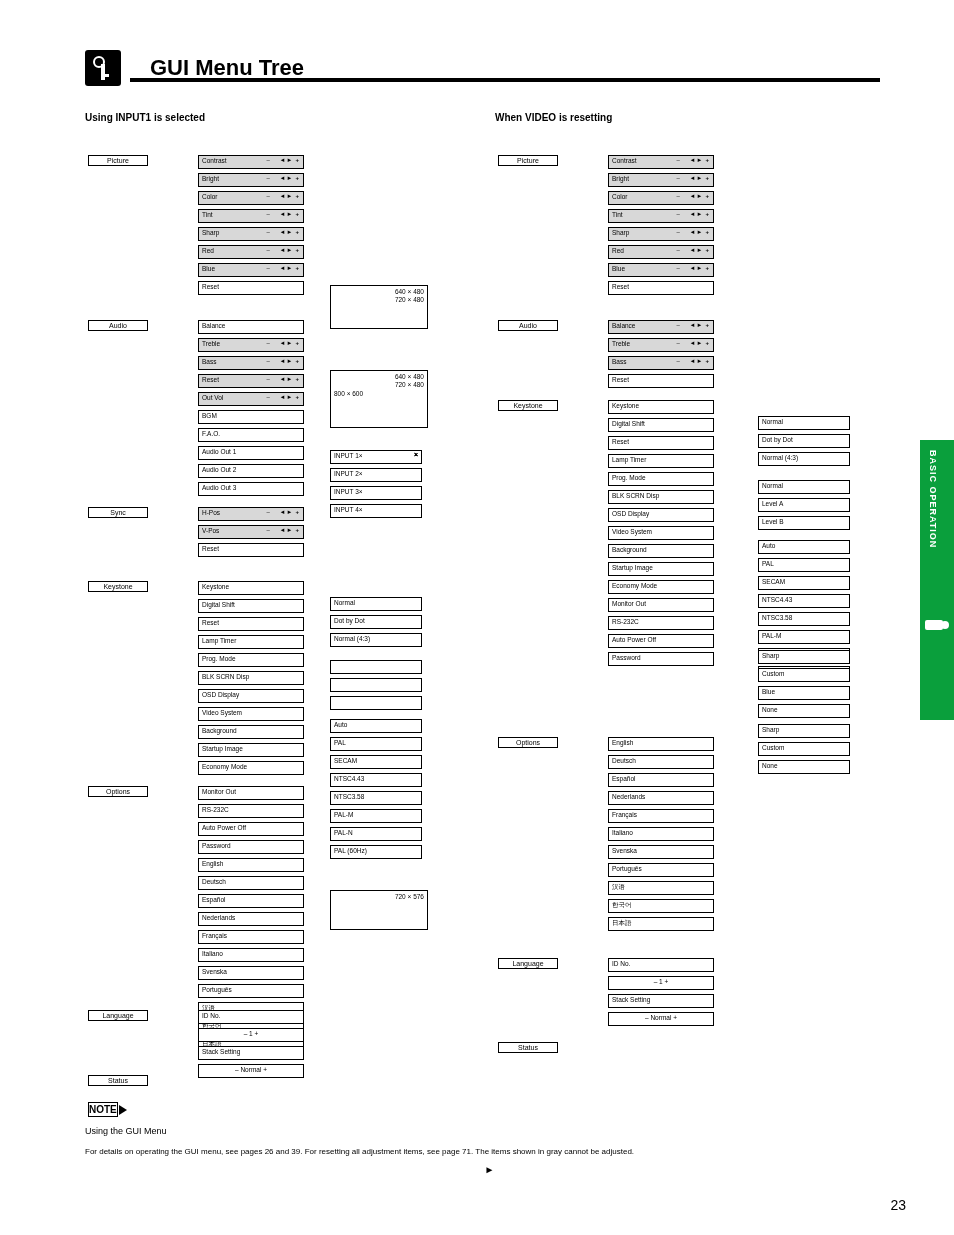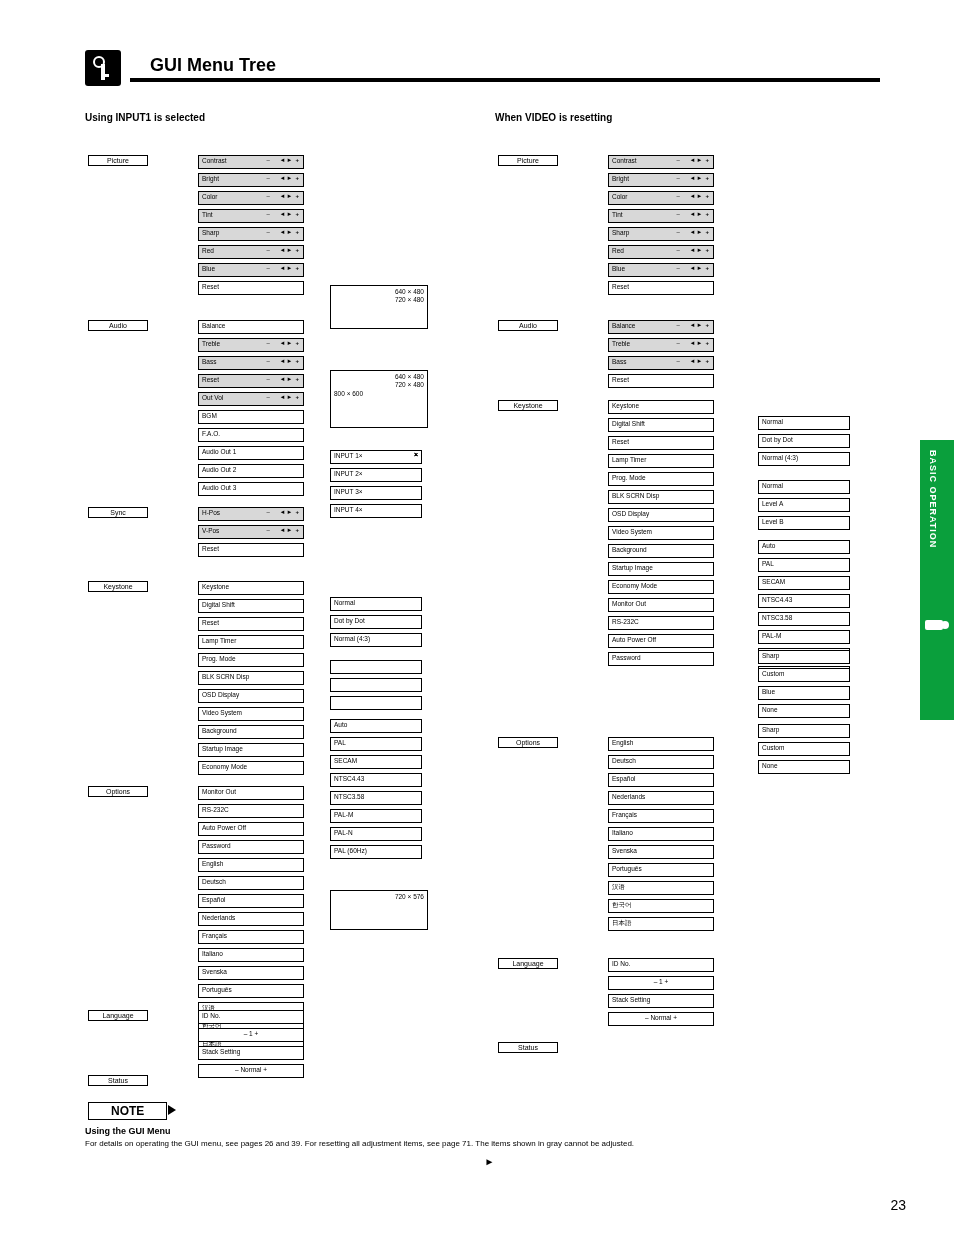--- a/index.html
+++ b/index.html
@@ -1,41 +1,41 @@
 <!DOCTYPE html>
 <html><head>
 <meta charset="utf-8">
 <style>
 body{margin:0;padding:0;font-family:Arial,Helvetica,sans-serif;font-size:7px;background:#fff;color:#000;width:954px;position:relative}
 .page{position:relative;width:954px;height:1235px}
 .icon-top{position:absolute;left:85px;top:50px;width:36px;height:36px;background:#000;border-radius:3px}
 .icon-top svg{width:100%;height:100%}
 .rule{position:absolute;left:130px;top:78px;width:750px;height:4px;background:#000}
-.title{position:absolute;left:150px;top:55px;font-size:18px;font-weight:bold}
+.title{position:absolute;left:150px;top:55px;font-size:22px;font-weight:bold}
 .cat{border:1px solid #000;padding:1px 3px;background:#fff;width:52px;text-align:center;font-size:7px}
 .item{border:1px solid #000;padding:1px 3px;background:#fff;width:98px;height:10px;font-size:6.5px;white-space:nowrap;overflow:hidden;position:relative}
 .item.sh{background:#d8d8d8}
 .sub{border:1px solid #000;padding:1px 3px;background:#fff;width:84px;height:10px;font-size:6.5px;white-space:nowrap;overflow:hidden}
 .pbox{border:1px solid #000;padding:2px 3px;background:#fff;font-size:6.5px;line-height:1.3}
 .col{position:absolute}
 .sp{display:flex;flex-direction:column;gap:4px}
 .arr{position:absolute;right:3px;top:1px;font-size:6px;letter-spacing:1px}
 .arr::before{content:"– ";margin-right:6px}
 .arr::after{content:"+";margin-left:2px;font-weight:bold}
-.note-label{position:absolute;left:88px;top:1102px;border:1px solid #000;padding:1px 22px;font-size:12px;font-weight:bold;background:#fff}
+.note-label{position:absolute;left:88px;top:1102px;border:1px solid #000;padding:1px 0;font-size:10px;font-weight:bold;background:#fff}
 .note-label::after{content:"";position:absolute;right:-10px;top:2px;border-left:8px solid #000;border-top:5px solid transparent;border-bottom:5px solid transparent}
 .greentab{position:absolute;right:0;top:440px;width:34px;height:280px;background:#0a9f3c}
 .greentab .g-icon{position:absolute;top:170px;left:3px;width:28px;height:28px}
 .greentab .g-text{position:absolute;top:10px;left:8px;writing-mode:vertical-rl;color:#fff;font-size:9px;font-weight:bold;letter-spacing:1px}
 .pgnum{position:absolute;right:48px;bottom:22px;font-size:14px}
 .headers{position:absolute;left:85px;top:112px;right:60px;font-size:10px;font-weight:bold}
 .hdr-left{position:absolute;left:0}
 .hdr-right{position:absolute;left:410px}
 .foot{position:absolute;left:85px;top:1125px;right:60px;font-size:8px;line-height:1.4}
-.foot .hdr{font-weight:bold;font-size:9px;margin-bottom:0}
+.foot .hdr{font-weight:normal;font-size:9px;margin-bottom:8px}
 .x::after{content:"×";position:absolute;right:4px;top:1px;font-size:7px}
 </style>
 </head>
 <body>
 
 <div class="page">
 <div class="icon-top">
 <svg viewBox="0 0 36 36">
         <circle cx="14" cy="12" r="5" fill="none" stroke="#fff" stroke-width="2"></circle>
         <rect x="16" y="14" width="4" height="16" fill="#fff"></rect>

